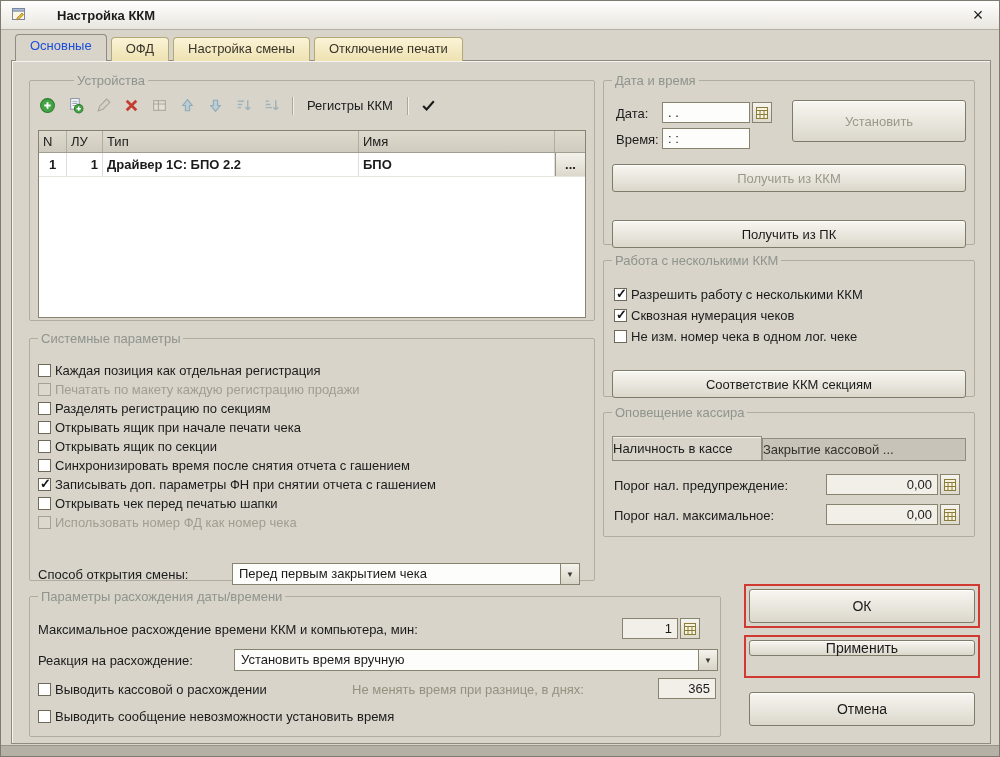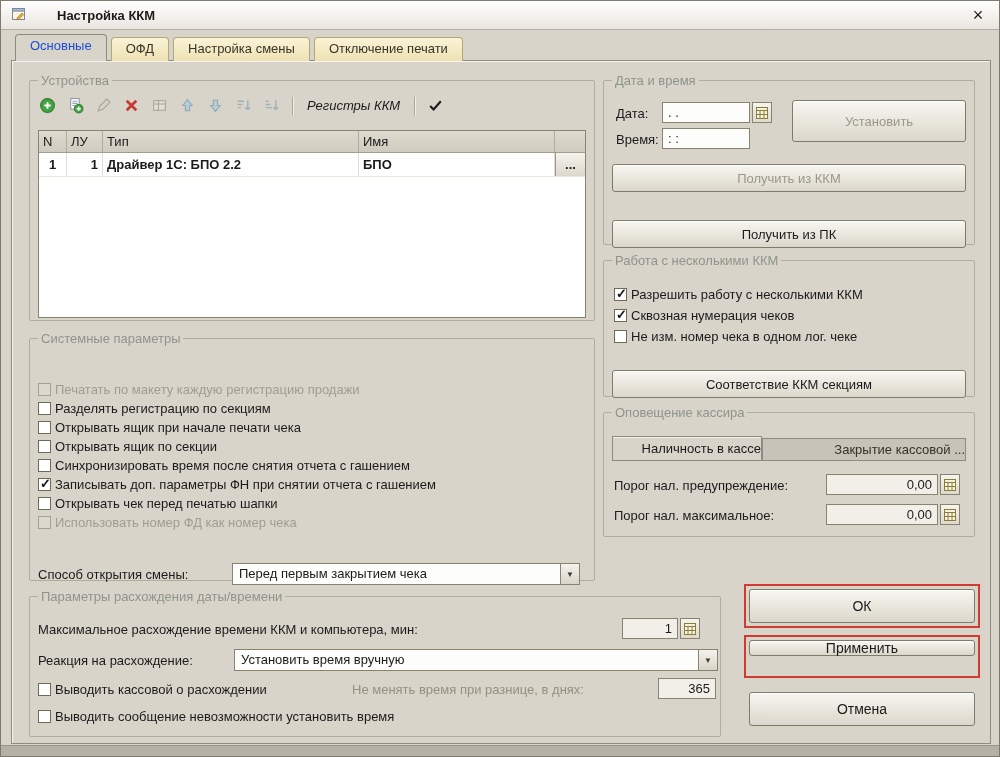--- a/index.html
+++ b/index.html
@@ -30,21 +30,21 @@
                   background:#b5b1a7; border-top:1px solid #98948a; }
 
   
   fieldset.group { position:absolute; border:1px solid #b0ac9f; border-radius:2px; min-width:0; padding:0; margin:0; }
   fieldset.group > legend { color:#8f948c; padding:0 3px; margin-left:8px; font-size:13px; white-space:nowrap; }
 
   .lab { position:absolute; white-space:nowrap; }
   .lab.dim { color:#95917f; }
 
   
-  .toolbar { position:absolute; display:flex; align-items:center; gap:9px;font-style:italic; }
+  .toolbar { position:absolute; display:flex; align-items:center; gap:9px; }
   .ticon { width:19px; height:19px; display:flex; align-items:center; justify-content:center; }
   .tsep { width:1px; height:18px; background:#aba79b; box-shadow:1px 0 0 #f1efe9; margin:0 2px; }
   .tool-text { padding:0 3px; white-space:nowrap; }
 
   
   .devtable { position:absolute; background:#ffffff; border:1px solid #87postal; border:1px solid #87836f; }
   .devtable .hrow { display:flex; height:22px; background:linear-gradient(#dedace,#cfcbbf); border-bottom:1px solid #a19d90; }
   .devtable .hcell { flex:none; border-right:1px solid #b2ae9f; padding:3px 4px; white-space:nowrap; overflow:hidden; }
   .devtable .drow { display:flex; height:24px; font-weight:bold; border-bottom:1px solid #e7e5dc; }
   .devtable .dcell { flex:none; border-right:1px solid #e0ded4; padding:4px 4px; white-space:nowrap; overflow:hidden; }
@@ -69,21 +69,21 @@
   .icbtn { position:absolute; width:20px; height:21px; background:linear-gradient(#f6f4ee,#ddd9cd);
            border:1px solid #87836f; display:flex; align-items:center; justify-content:center; }
 
   .btn { position:absolute; display:flex; align-items:center; justify-content:center;
          background:linear-gradient(#f8f6f1,#dbd7cb); border:1px solid #7f7b6a; border-radius:3px;
          box-shadow:inset 0 1px 0 #ffffff; white-space:nowrap; }
   .btn.disabled { color:#9b978b; }
   .btn.big { font-size:14px; }
 
   
-  .atab { position:absolute; display:flex; align-items:center; justify-content:flex-end;
+  .atab { position:absolute; display:flex; align-items:center; justify-content:flex-start;
           border:1px solid #8f8b80; white-space:nowrap; overflow:hidden; }
   .atab.active { background:#d8d4ca; z-index:2; box-shadow:inset 0 1px 0 #f2f0ea; }
   .atab.inactive { background:#c7c3b8; color:#34322b; }
 
   .annot { position:absolute; border:2px solid #d03a32; pointer-events:none; z-index:5; }
 </style>
 </head>
 <body>
 
 <div class="dialog">
@@ -102,21 +102,21 @@
 
   <div class="tabstrip">
     <div class="tab active">Основные</div>
     <div class="tab">ОФД</div>
     <div class="tab">Настройка смены</div>
     <div class="tab">Отключение печати</div>
   </div>
 
   <div class="panel"></div>
 
-  <fieldset class="group" style="left:28px; top:72px; width:566px; height:248px;">
+  <fieldset class="group" style="left:28px; top:72px; width:566px; height:248px;padding-left:36px;">
     <legend>Устройства</legend>
 
     <div class="toolbar" style="left:8px; top:8px;">
       <span class="ticon">
           <svg width="17" height="17" viewBox="0 0 16 16">
             <circle cx="8" cy="8" r="6.5" fill="#44a344" stroke="#2e7d2e"></circle>
             <path d="M8 5v6M5 8h6" stroke="#fff" stroke-width="1.8"></path>
           </svg>
         </span>
       <span class="ticon">
@@ -189,20 +189,24 @@
         <div class="dcell" style="width:256px">Драйвер 1С: БПО 2.2</div>
         <div class="dcell" style="width:196px">БПО</div>
         <div class="dcell tc more-btn" style="width:30px; border-right:none">...</div>
       </div>
     </div>
   </fieldset>
 
   <fieldset class="group" style="left:28px; top:330px; width:566px; height:250px;">
     <legend>Системные параметры</legend>
 
+    <label class="cb" style="left:8px; top:16px">
+        <span class="box"></span>
+        <span class="lbl">Каждая позиция как отдельная регистрация</span>
+      </label>
     <label class="cb disabled" style="left:8px; top:35px">
         <span class="box"></span>
         <span class="lbl">Печатать по макету каждую регистрацию продажи</span>
       </label>
     <label class="cb" style="left:8px; top:54px">
         <span class="box"></span>
         <span class="lbl">Разделять регистрацию по секциям</span>
       </label>
     <label class="cb" style="left:8px; top:73px">
         <span class="box"></span>

